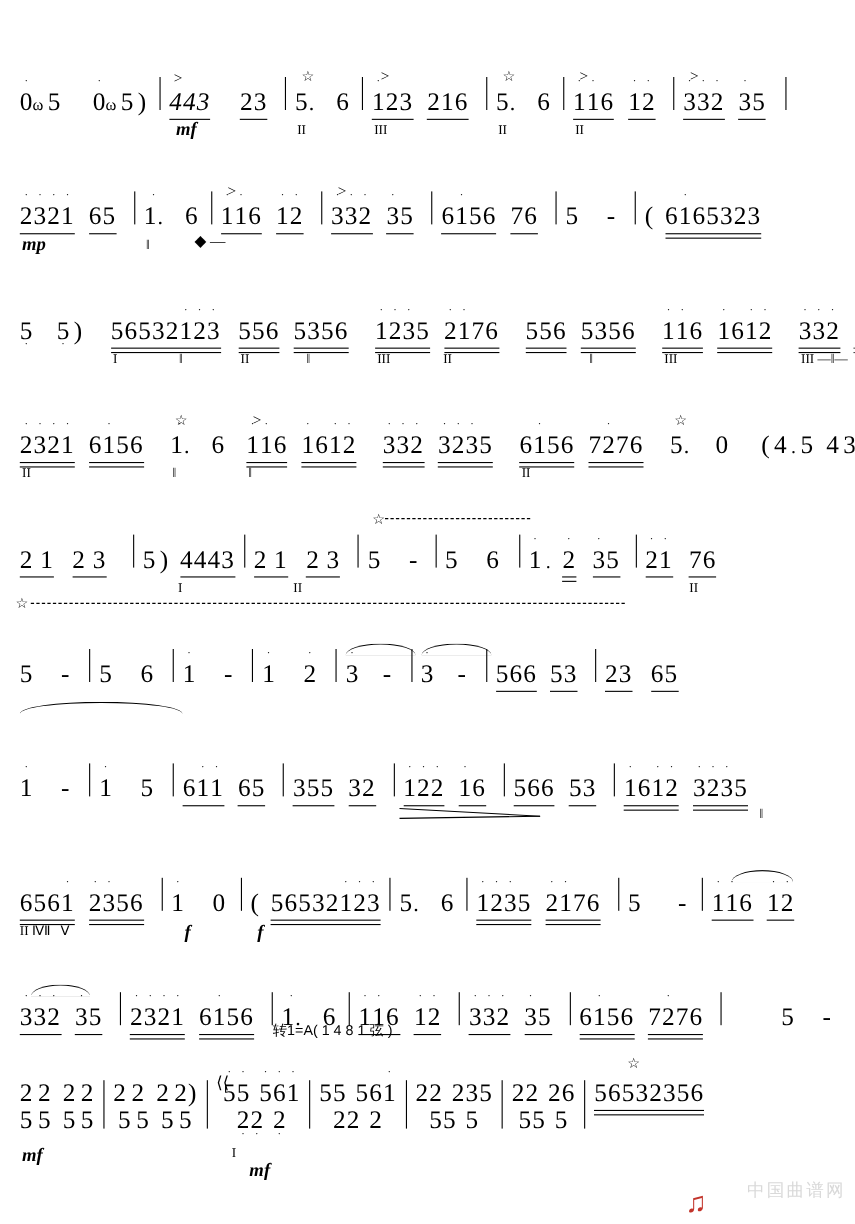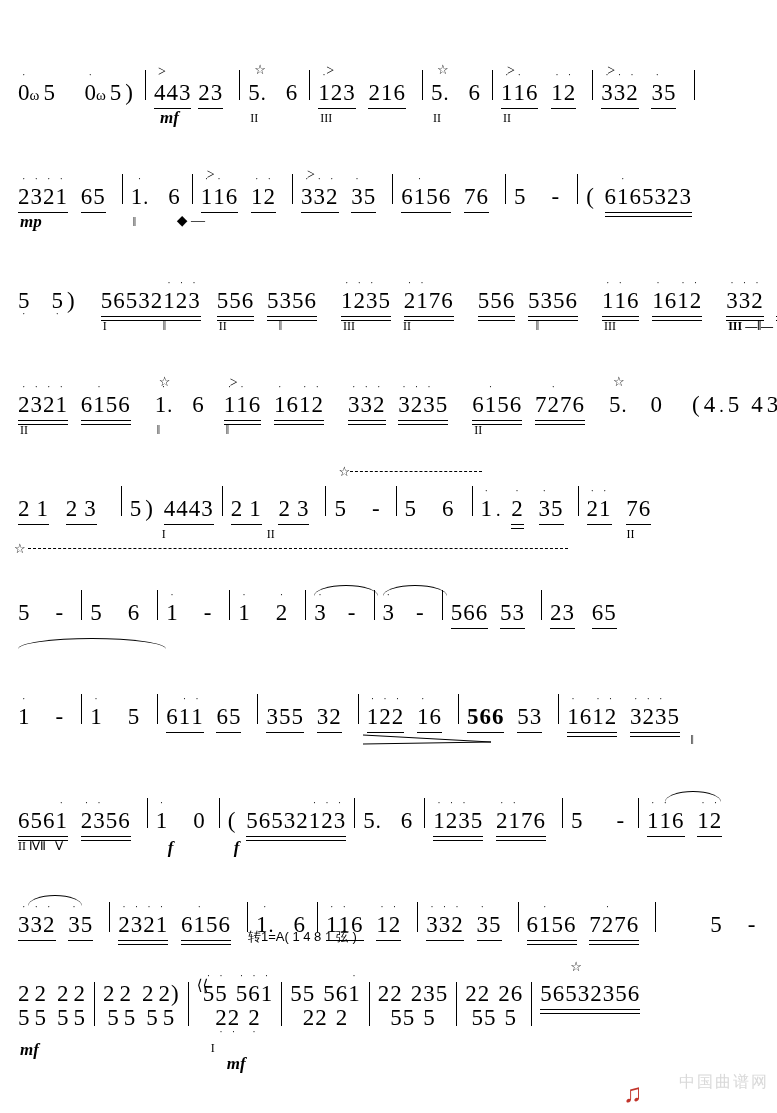--- a/index.html
+++ b/index.html
@@ -140,21 +140,21 @@
       <span class="notes">
         <span class="n">0<span class="up">̇</span></span><span class="n" style="font-size:15px;margin-left:-4px;">ω</span><span class="n">5</span>
         <span style="display:inline-block;width:12px;"></span>
         <span class="n">0<span class="up">̇</span></span><span class="n" style="font-size:15px;margin-left:-4px;">ω</span><span class="n">5</span><span class="n">)</span>
       </span>
     </div>
     <span class="bar"></span>
     <div class="measure">
       <span class="mark accent" style="top:-16px;left:4px;">&gt;</span>
       <span class="notes">
-        <span class="grp nb" style="margin-right:0;"><span class="n tight">4</span><span class="n tight">4</span><span class="n tight">3</span><span class="beam1"></span></span>
+        <span class="grp nb" style="margin-right:20px;font-style:italic;"><span class="n tight">4</span><span class="n tight">4</span><span class="n tight">3</span><span class="beam1"></span></span>
         <span class="grp"><span class="n tight">2</span><span class="n tight">3</span><span class="beam1"></span></span>
       </span>
       <span class="dyn" style="position:absolute;left:6px;bottom:-24px;">mf</span>
     </div>
     <span class="bar"></span>
     <div class="measure">
       <span class="mark tr" style="top:-18px;left:6px;">☆</span>
       <span class="notes"><span class="n">5<span style="font-size:20px;">.</span></span><span style="display:inline-block;width:16px;"></span><span class="n">6</span></span>
       <span class="finger" style="position:absolute;left:2px;bottom:-22px;">II</span>
     </div>
@@ -287,21 +287,21 @@
         <span class="grp"><span class="n tight">1<span class="up">̇</span></span><span class="n tight">6</span><span class="n tight">1<span class="up">̇</span></span><span class="n tight">2<span class="up">̇</span></span><span class="beam1"></span><span class="beam2"></span></span>
       </span>
       <span class="finger" style="position:absolute;left:2px;bottom:-22px;">III</span>
     </div>
     <span class="bar"></span>
     <div class="measure">
       <span class="notes">
         <span class="grp nb" style="margin-right:6px;"><span class="n tight">3<span class="up">̇</span></span><span class="n tight">3<span class="up">̇</span></span><span class="n tight">2<span class="up">̇</span></span><span class="beam1"></span><span class="beam2"></span></span>
         <span class="grp"><span class="n tight">3</span><span class="beam1"></span><span class="beam2"></span></span>
       </span>
-      <span class="finger" style="position:absolute;left:2px;bottom:-22px;font-weight:bold;">III —‖—</span>
+      <span class="finger" style="position:absolute;left:2px;bottom:-22px;">III —‖—</span>
     </div>
   </div>
 
   <div class="system" style="height:104px;">
     <div class="measure" style="margin-left:4px;">
       <span class="notes">
         <span class="grp nb" style="margin-right:6px;"><span class="n tight">2<span class="up">̇</span></span><span class="n tight">3<span class="up">̇</span></span><span class="n tight">2<span class="up">̇</span></span><span class="n tight">1<span class="up">̇</span></span><span class="beam1"></span><span class="beam2"></span></span>
         <span class="grp"><span class="n tight">6</span><span class="n tight">1<span class="up">̇</span></span><span class="n tight">5</span><span class="n tight">6</span><span class="beam1"></span><span class="beam2"></span></span>
       </span>
       <span class="finger" style="position:absolute;left:2px;bottom:-22px;">II</span>
@@ -472,21 +472,21 @@
       <span class="mark" style="bottom:-20px;left:-4px;width:130px;">
         <svg width="130" height="12">
           <line x1="0" y1="1" x2="128" y2="8" stroke="#000" stroke-width="1"></line>
           <line x1="0" y1="10" x2="128" y2="8" stroke="#000" stroke-width="1"></line>
         </svg>
       </span>
     </div>
     <span class="bar"></span>
     <div class="measure">
       <span class="notes">
-        <span class="grp nb" style="margin-right:6px;font-weight:bold;"><span class="n tight">5</span><span class="n tight">6</span><span class="n tight">6</span><span class="beam1"></span></span>
+        <span class="grp nb" style="margin-right:6px;"><span class="n tight">5</span><span class="n tight">6</span><span class="n tight">6</span><span class="beam1"></span></span>
         <span class="grp"><span class="n tight">5</span><span class="n tight">3</span><span class="beam1"></span></span>
       </span>
     </div>
     <span class="bar"></span>
     <div class="measure">
       <span class="notes">
         <span class="grp nb" style="margin-right:6px;"><span class="n tight">1<span class="up">̇</span></span><span class="n tight">6</span><span class="n tight">1<span class="up">̇</span></span><span class="n tight">2<span class="up">̇</span></span><span class="beam1"></span><span class="beam2"></span></span>
         <span class="grp"><span class="n tight">3<span class="up">̇</span></span><span class="n tight">2<span class="up">̇</span></span><span class="n tight">3<span class="up">̇</span></span><span class="n tight">5</span><span class="beam1"></span><span class="beam2"></span></span>
       </span>
       <span class="finger" style="position:absolute;right:-6px;bottom:-20px;">‖</span>

